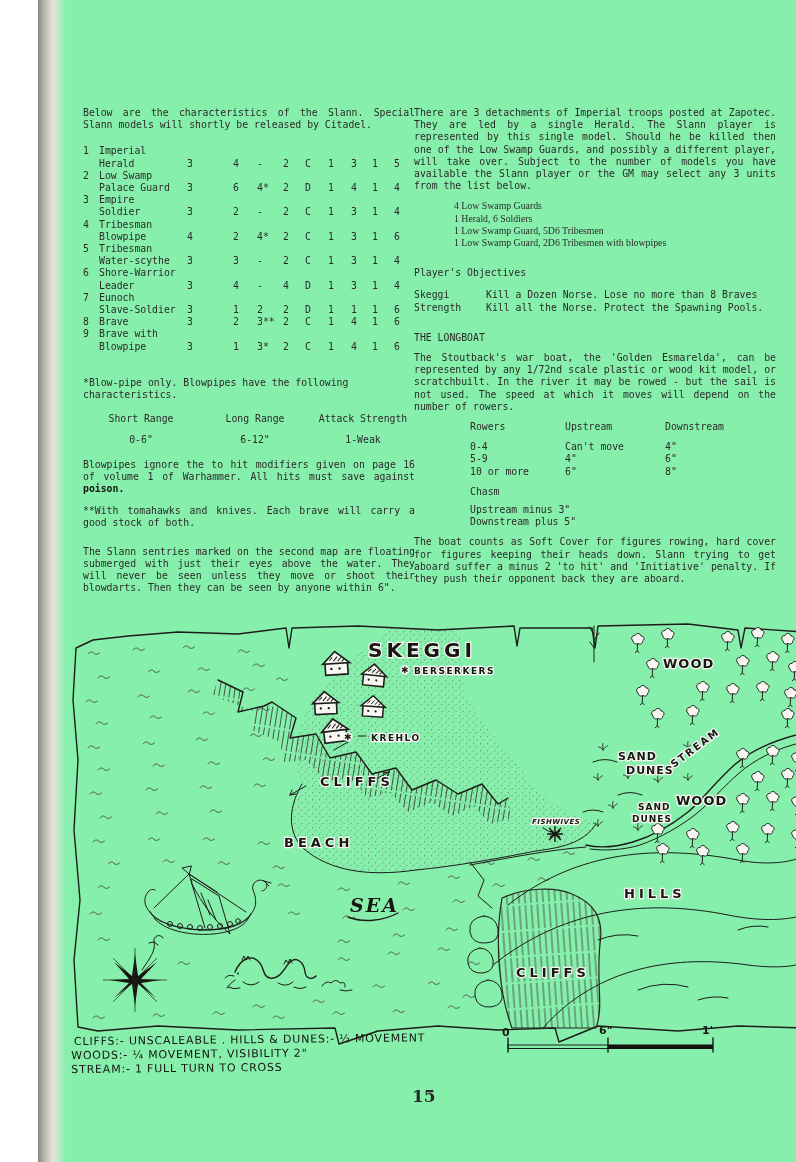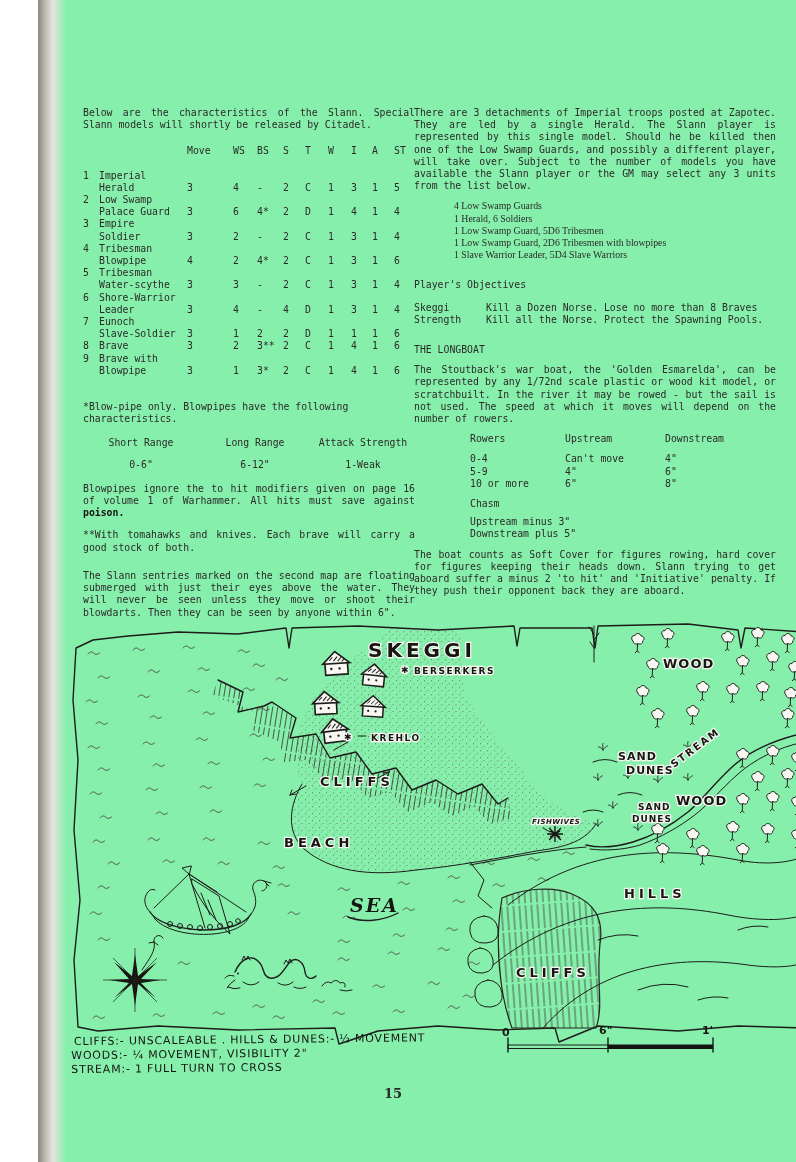--- a/index.html
+++ b/index.html
@@ -47,47 +47,34 @@
   .t-mid{font-size:13px;letter-spacing:4px;}
   .t-wood{font-size:13px;letter-spacing:1px;}
   .t-sand{font-size:11px;letter-spacing:1px;}
   .t-sand2{font-size:9px;letter-spacing:1px;}
   .t-small{font-size:9px;letter-spacing:1.5px;}
   .t-tiny{font-size:7px;letter-spacing:.5px;font-style:italic;}
   .t-stream{font-size:10px;letter-spacing:2px;}
   .t-sea{font-family:"DejaVu Serif",serif;font-style:italic;font-weight:700;font-size:19px;letter-spacing:2px;}
   .t-legend{font-family:"DejaVu Sans",sans-serif;font-size:11px;letter-spacing:.8px;font-weight:400;fill:#24231f;}
   .t-scale{font-family:"DejaVu Sans",sans-serif;font-size:11px;font-weight:600;}
-  .pageno{position:absolute;left:346px;top:1086px;font-family:"DejaVu Serif",serif;
-          font-weight:700;font-size:13px;color:#2b2a28;}
+  .pageno{position:absolute;left:374px;top:1086px;font-family:"DejaVu Serif",serif;
+          font-weight:700;font-size:17px;color:#2b2a28;}
 </style>
 </head>
 <body>
 
 <div class="page">
   <div class="edge-left"></div>
   <div class="edge-right"></div>
 
   <div class="col left">
     <p class="j">Below are the characteristics of the Slann. Special Slann models will shortly be released by Citadel.</p>
 
     <div class="stats">
-      <div class="shead">
-          <div></div>
-          <div></div>
-          <div>Move</div>
-          <div>WS</div>
-          <div>BS</div>
-          <div>S</div>
-          <div>T</div>
-          <div>W</div>
-          <div>I</div>
-          <div>A</div>
-          <div>ST</div>
-        </div>
       <div>
           <div class="srow">
             <div class="snum">1</div>
             <div class="sname">
               <div>Imperial</div>
               <div>Herald</div>
             </div>
             <div class="sval">3</div>
             <div class="sval">4</div>
             <div class="sval">-</div>
@@ -247,21 +234,20 @@
   </div>
 
   <div class="col right">
     <p class="j">There are 3 detachments of Imperial troops posted at Zapotec. They are led by a single Herald. The Slann player is represented by this single model. Should he be killed then one of the Low Swamp Guards, and possibly a different player, will take over. Subject to the number of models you have available the Slann player or the GM may select any 3 units from the list below.</p>
 
     <div class="unitlist">
         <div>4 Low Swamp Guards</div>
         <div>1 Herald, 6 Soldiers</div>
         <div>1 Low Swamp Guard, 5D6 Tribesmen</div>
         <div>1 Low Swamp Guard, 2D6 Tribesmen with blowpipes</div>
-        <div>1 Slave Warrior Leader, 5D4 Slave Warriors</div>
       </div>
 
     <p class="heading">Player's Objectives</p>
 
     <div class="objectives">
         <div>Skeggi</div>
         <div>Kill a Dozen Norse. Lose no more than 8 Braves</div>
         <div>Strength</div>
         <div>Kill all the Norse. Protect the Spawning Pools.</div>
       </div>

